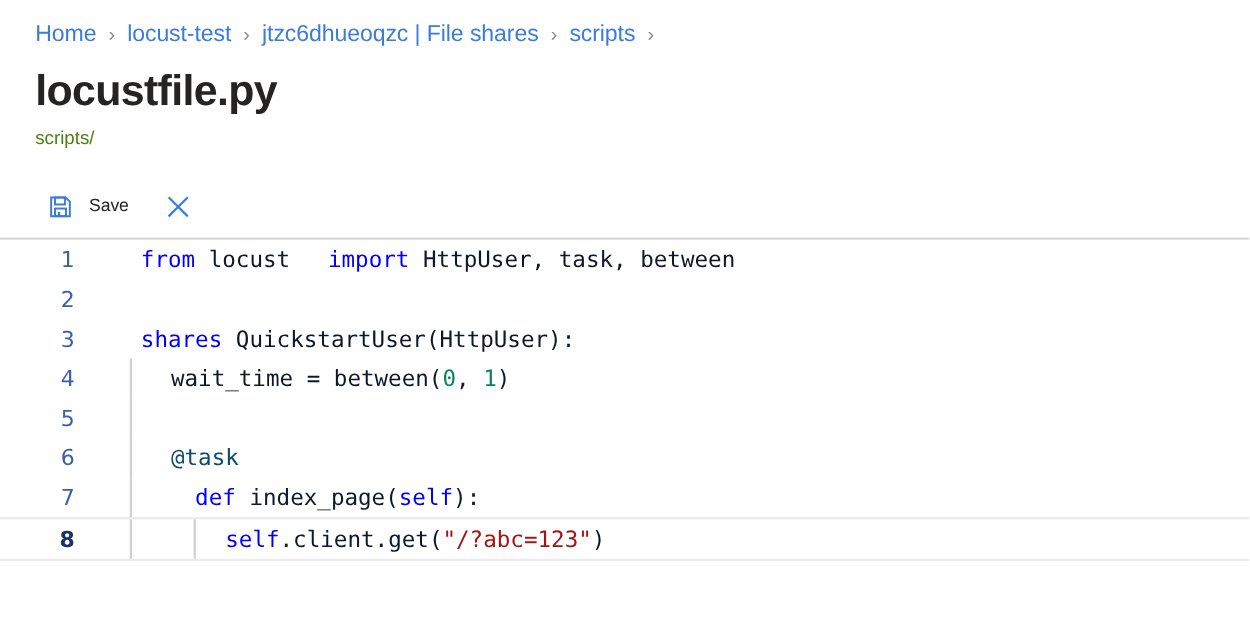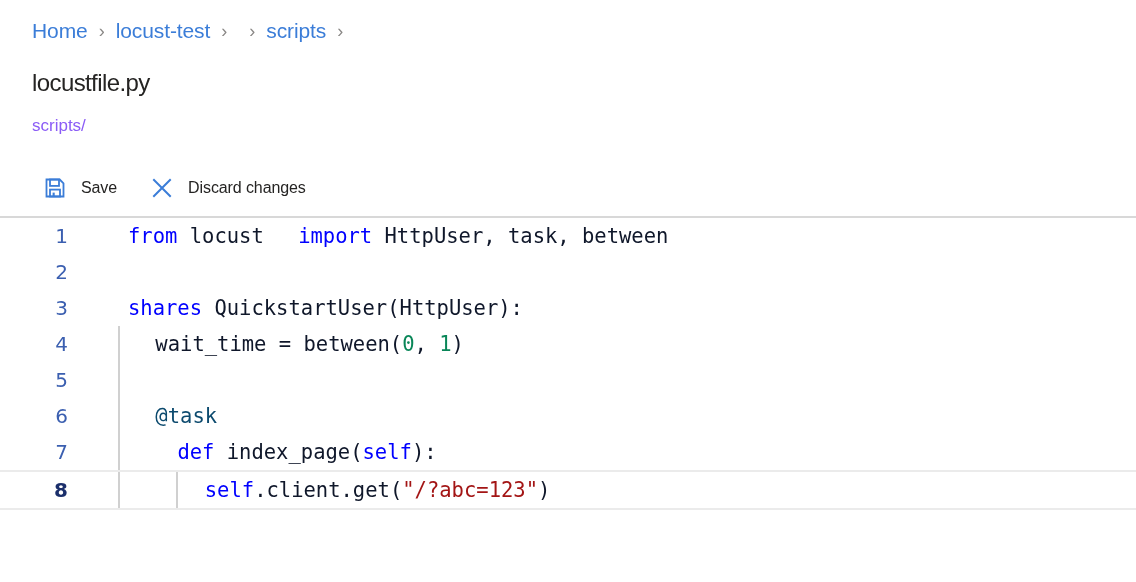--- a/index.html
+++ b/index.html
@@ -36,31 +36,31 @@
     margin: 0 11px;
     font-size: 18px;
     font-weight: 300;
   }
 
   
   .title-block {
     padding: 18px 0 0 32px;
   }
   .page-title {
-    font-size: 24px;
+    font-size: 39px;
     line-height: 42px;
-    font-weight: 400;
+    font-weight: 700;
     color: #252423;
     letter-spacing: -0.6px;
     margin: 0;
   }
   .page-subtitle {
     font-size: 17px;
     line-height: 22px;
-    color: #8b5cf6;
+    color: #4d7c0f;
     margin-top: 11px;
   }
 
   
   .command-bar {
     display: flex;
     align-items: center;
     padding-left: 36px;
     margin-top: 28px;
     height: 46px;
@@ -160,20 +160,21 @@
   .tok-txt  { color: #0f172a; }
 </style>
 </head>
 <body>
 
 <nav class="breadcrumb">
   <span class="crumb-link">Home</span>
   <span class="crumb-sep">›</span>
   <span class="crumb-link">locust-test</span>
   <span class="crumb-sep">›</span>
+  <span class="crumb-link">jtzc6dhueoqzc | File shares</span>
   <span class="crumb-sep">›</span>
   <span class="crumb-link">scripts</span>
   <span class="crumb-sep">›</span>
 </nav>
 
 <div class="title-block">
   <h1 class="page-title">locustfile.py</h1>
   <div class="page-subtitle">scripts/</div>
 </div>
 
@@ -190,21 +191,20 @@
     </span>
     <span class="cmd-label">Save</span>
   </button>
 
   <button class="cmd-btn">
     <span class="cmd-icon">
       <svg width="24" height="24" viewBox="0 0 24 24">
         <path d="M4 4 L20 20 M20 4 L4 20" stroke="#3b7dd8" stroke-width="2" stroke-linecap="square"></path>
       </svg>
     </span>
-    <span class="cmd-label">Discard changes</span>
   </button>
 
 
 </div>
 
 <div class="editor-divider"></div>
 
 <div class="editor" id="editor-root">
     <div class="code-line"><div class="gutter">1</div><div class="code-text"><span class="tok-kw">from</span><span class="tok-txt"> locust </span><span class="tok-kw">import</span><span class="tok-txt"> HttpUser, task, between</span></div></div>
     <div class="code-line"><div class="gutter">2</div><div class="code-text"></div></div>

